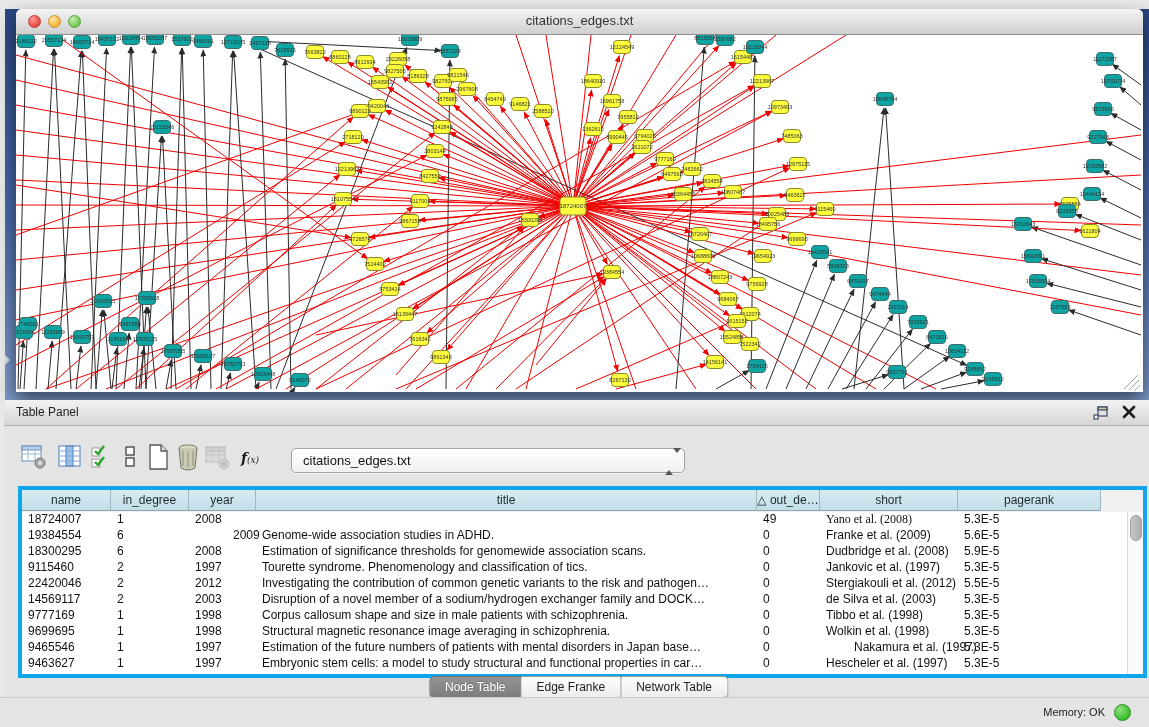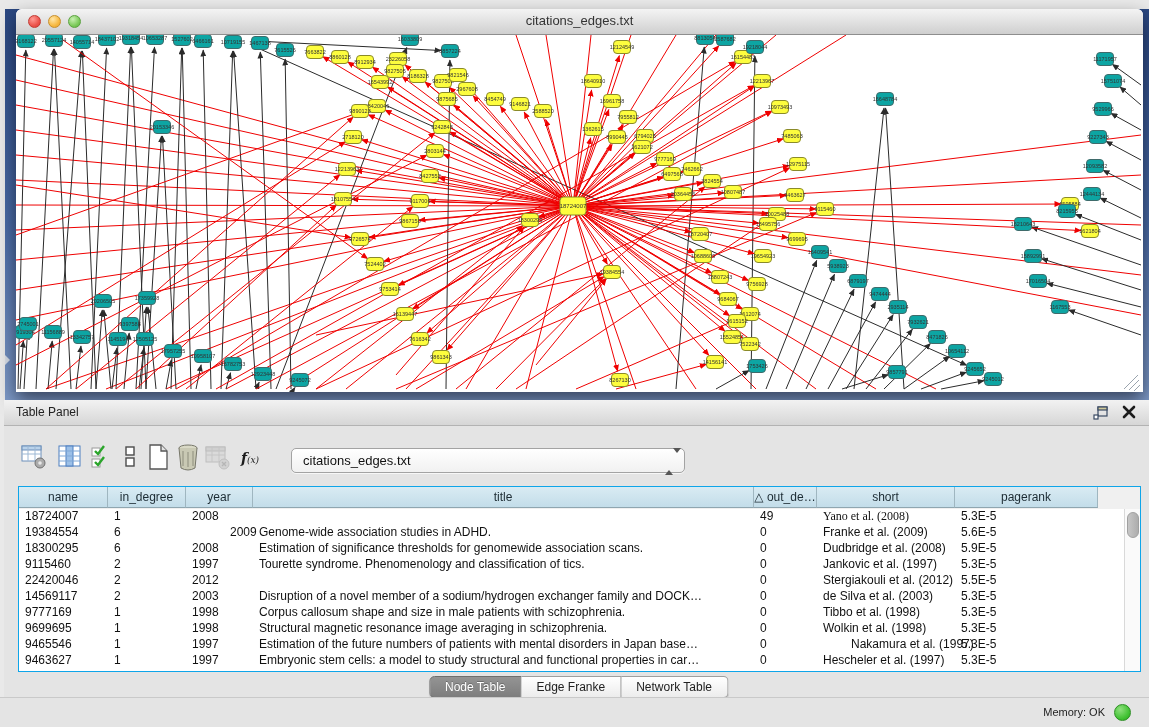--- a/index.html
+++ b/index.html
@@ -67,21 +67,21 @@
     box-shadow:0 1px 0 rgba(255,255,255,.7);
     cursor:pointer;
   }
   .combo-text{position:absolute;left:11px;top:4px;font-size:13px;color:#111;}
   .combo-arrows{position:absolute;right:10px;top:4px;width:9px;height:15px;}
   .combo-arrows .up{width:0;height:0;border-left:4px solid transparent;border-right:4px solid transparent;border-bottom:5px solid #555;margin-bottom:3px;}
   .combo-arrows .dn{width:0;height:0;border-left:4px solid transparent;border-right:4px solid transparent;border-top:5px solid #555;}
   
   .tbl{
     position:absolute;left:14px;top:86px;width:1121px;height:184px;
-    border:1px solid #0ea5e9;background:#fff;overflow:hidden;
+    border:4px solid #0ea5e9;background:#fff;overflow:hidden;
   }
   .tbl-head{position:absolute;left:0;top:0;height:22px;width:100%;background:#f0f0f0;}
   .th{
     position:absolute;top:0;height:21px;box-sizing:border-box;
     background:linear-gradient(#d9ebf3,#c3dde9);
     border-right:1px solid #9fb6c0;border-bottom:1px solid #8fa6b0;
     font-size:12px;color:#1c2b33;text-align:center;line-height:21px;cursor:pointer;
     overflow:hidden;white-space:nowrap;
   }
   .tbl-body{position:absolute;left:0;top:22px;width:100%;bottom:0;background:#fff;}
@@ -985,20 +985,21 @@
           <div class="td" style="left: 167px; width: 67px;">1997</div>
           <div class="td" style="left: 234px; width: 501px;">Tourette syndrome. Phenomenology and classification of tics.</div>
           <div class="td" style="left: 735px; width: 63px;">0</div>
           <div class="td" style="left: 798px; width: 138px;">Jankovic et al. (1997)</div>
           <div class="td" style="left: 936px; width: 143px;">5.3E-5</div>
         </div>
         <div class="trow" style="top: 64px;">
           <div class="td" style="left: 0px; width: 89px;">22420046</div>
           <div class="td" style="left: 89px; width: 78px;">2</div>
           <div class="td" style="left: 167px; width: 67px;">2012</div>
+          <div class="td" style="left: 234px; width: 501px;">Investigating the contribution of common genetic variants to the risk and pathogen…</div>
           <div class="td" style="left: 735px; width: 63px;">0</div>
           <div class="td" style="left: 798px; width: 138px;">Stergiakouli et al. (2012)</div>
           <div class="td" style="left: 936px; width: 143px;">5.5E-5</div>
         </div>
         <div class="trow" style="top: 80px;">
           <div class="td" style="left: 0px; width: 89px;">14569117</div>
           <div class="td" style="left: 89px; width: 78px;">2</div>
           <div class="td" style="left: 167px; width: 67px;">2003</div>
           <div class="td" style="left: 234px; width: 501px;">Disruption of a novel member of a sodium/hydrogen exchanger family and DOCK…</div>
           <div class="td" style="left: 735px; width: 63px;">0</div>

